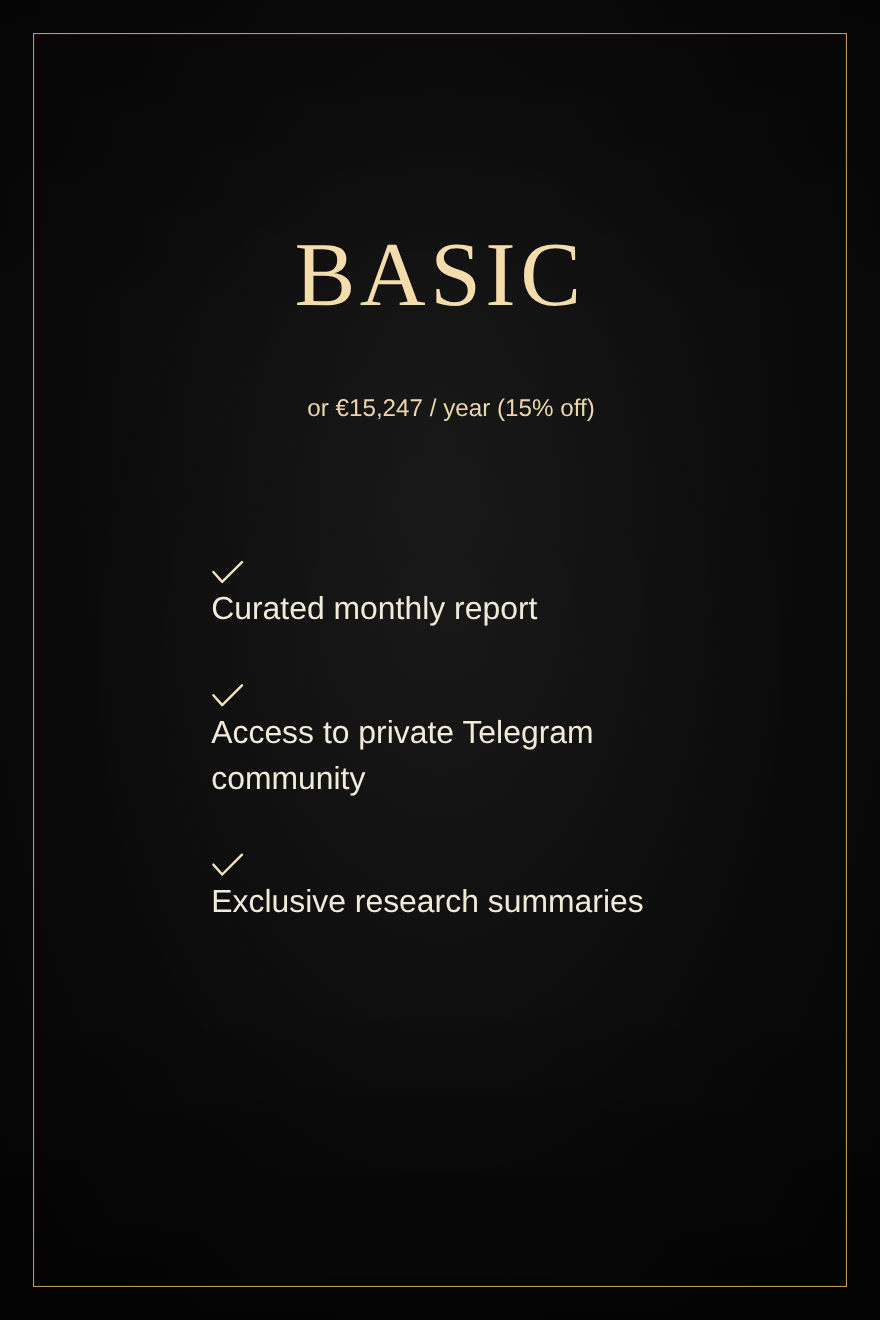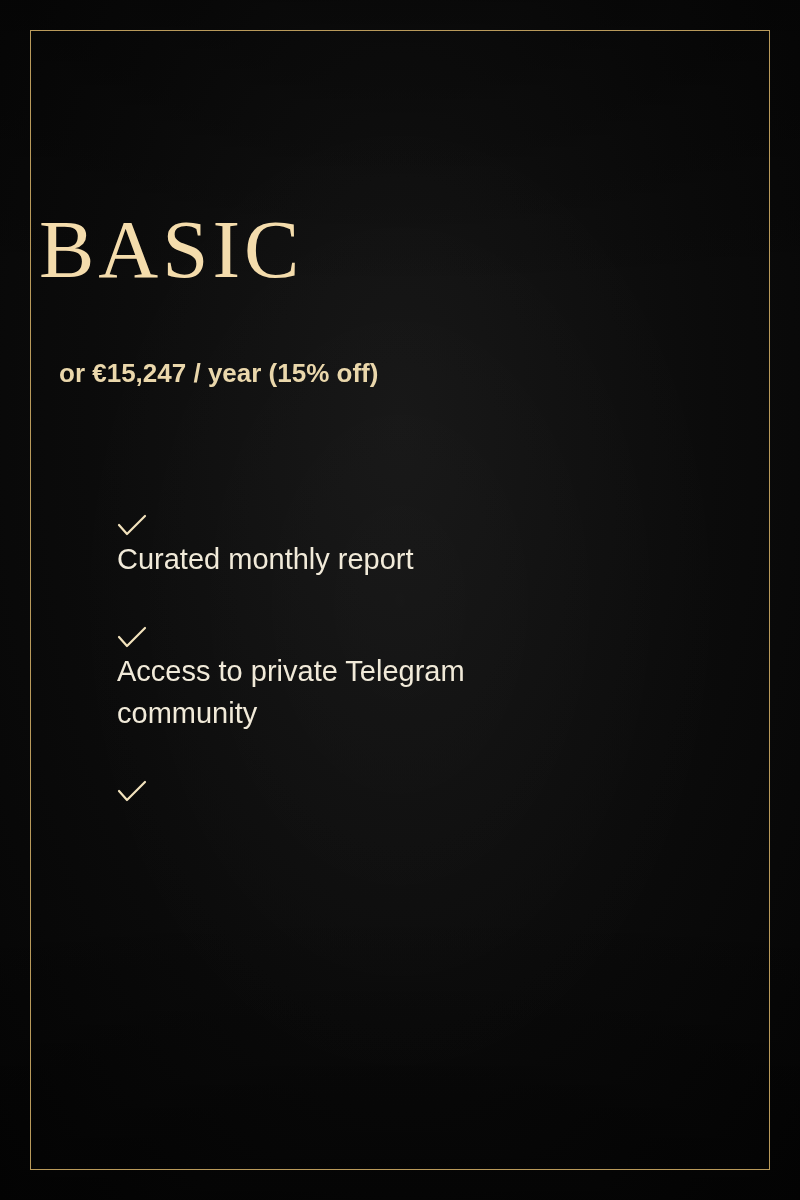--- a/index.html
+++ b/index.html
@@ -46,23 +46,23 @@
   }
 
   .content {
     position: absolute;
     left: 0;
     top: 0;
     width: 800px;
     height: 996px;
     display: flex;
     flex-direction: column;
-    align-items: flex-start;
+    align-items: center;
     box-sizing: border-box;
-    padding: 0 39px;
+    padding: 0 114px;
   }
 
   .plan-title {
     margin-top: 208px;
     font-family: "Liberation Serif", serif;
     font-size: 83px;
     letter-spacing: 4px;
     color: #f4dcac;
     line-height: 1;
     text-align: center;
@@ -85,24 +85,24 @@
     color: #f6e0b4;
     line-height: 1.05;
     text-align: center;
     font-weight: 400;
     white-space: nowrap;
   }
 
   .price-sub {
     margin-top: 24px;
     font-family: "Liberation Sans", sans-serif;
-    font-size: 26px;
+    font-size: 22px;
     color: #ead7ab;
     text-align: center;
-    font-weight: 700;
+    font-weight: 400;
     margin-left: 20px;
   }
 
   .features {
     margin-top: 74px;
     width: 100%;
     padding-left: 78px;
     box-sizing: border-box;
   }
 
@@ -167,17 +167,18 @@
         </span>
         <span class="feature-text">Access to private Telegram community</span>
       </div>
 
       <div class="feature">
         <span class="check">
           <svg width="30" height="24" viewBox="0 0 30 24" fill="none" aria-hidden="true">
             <path d="M2 11 L10 20 L28 2" stroke="currentColor" stroke-width="2.2" fill="none" stroke-linecap="round" stroke-linejoin="round"></path>
           </svg>
         </span>
+        <span class="feature-text">Exclusive research summaries</span>
       </div>
 
     </div>
   </div>
 </div>
 
 </body></html>

